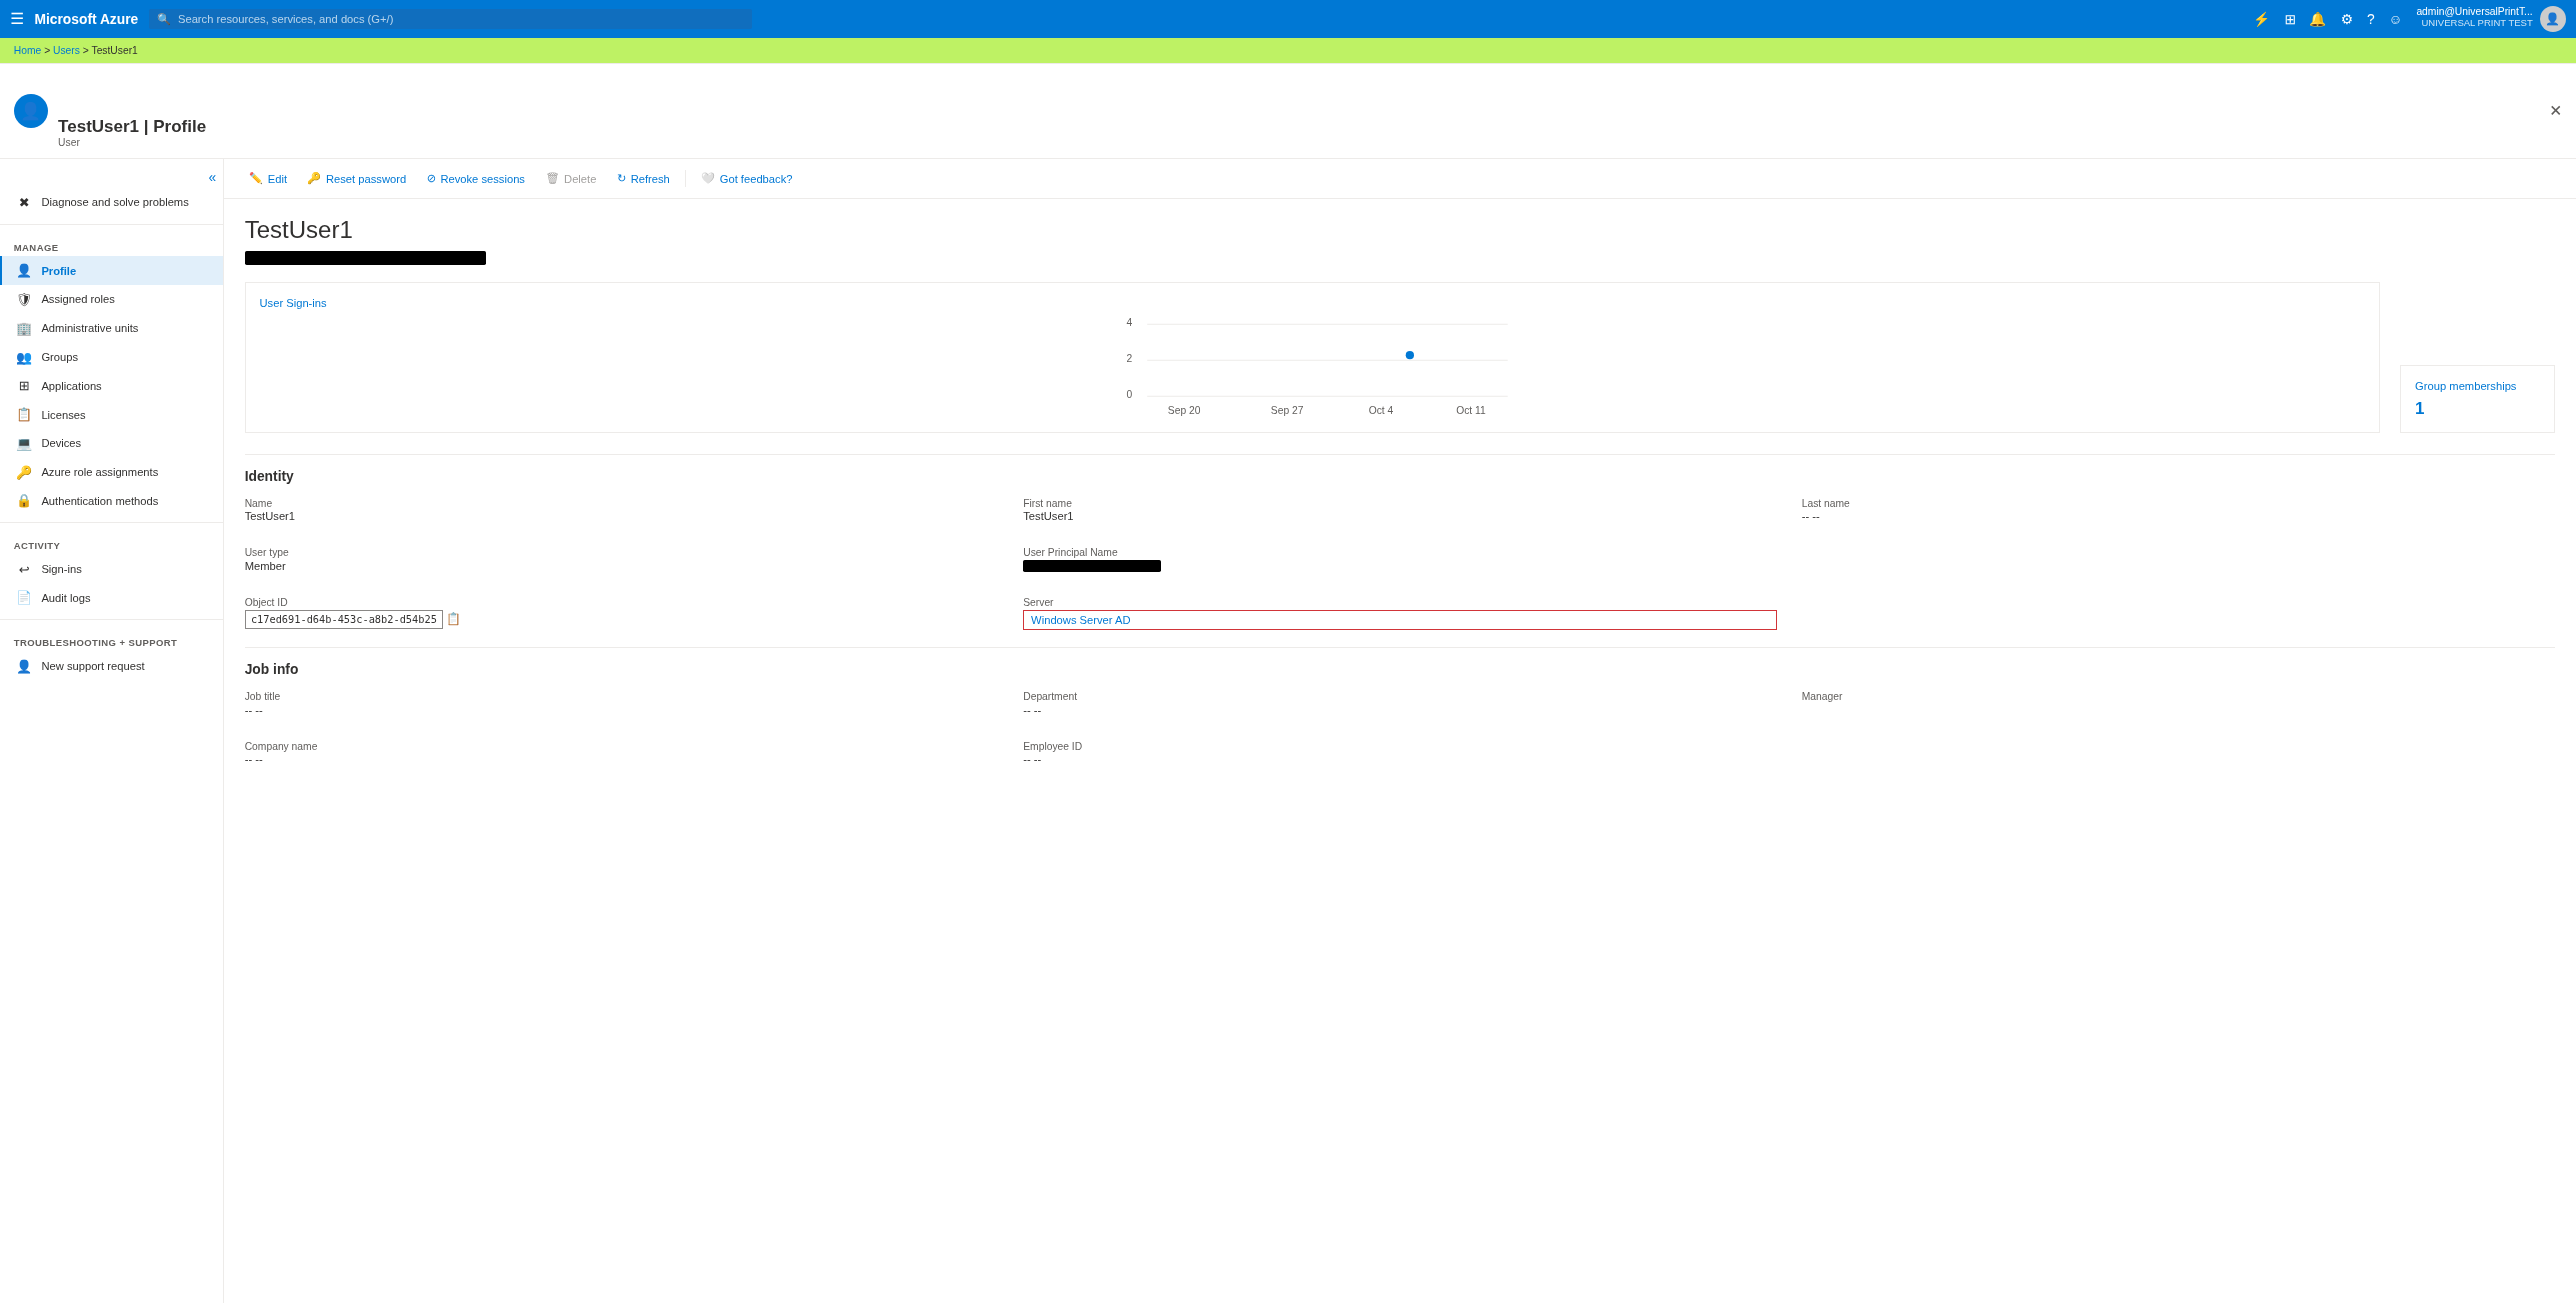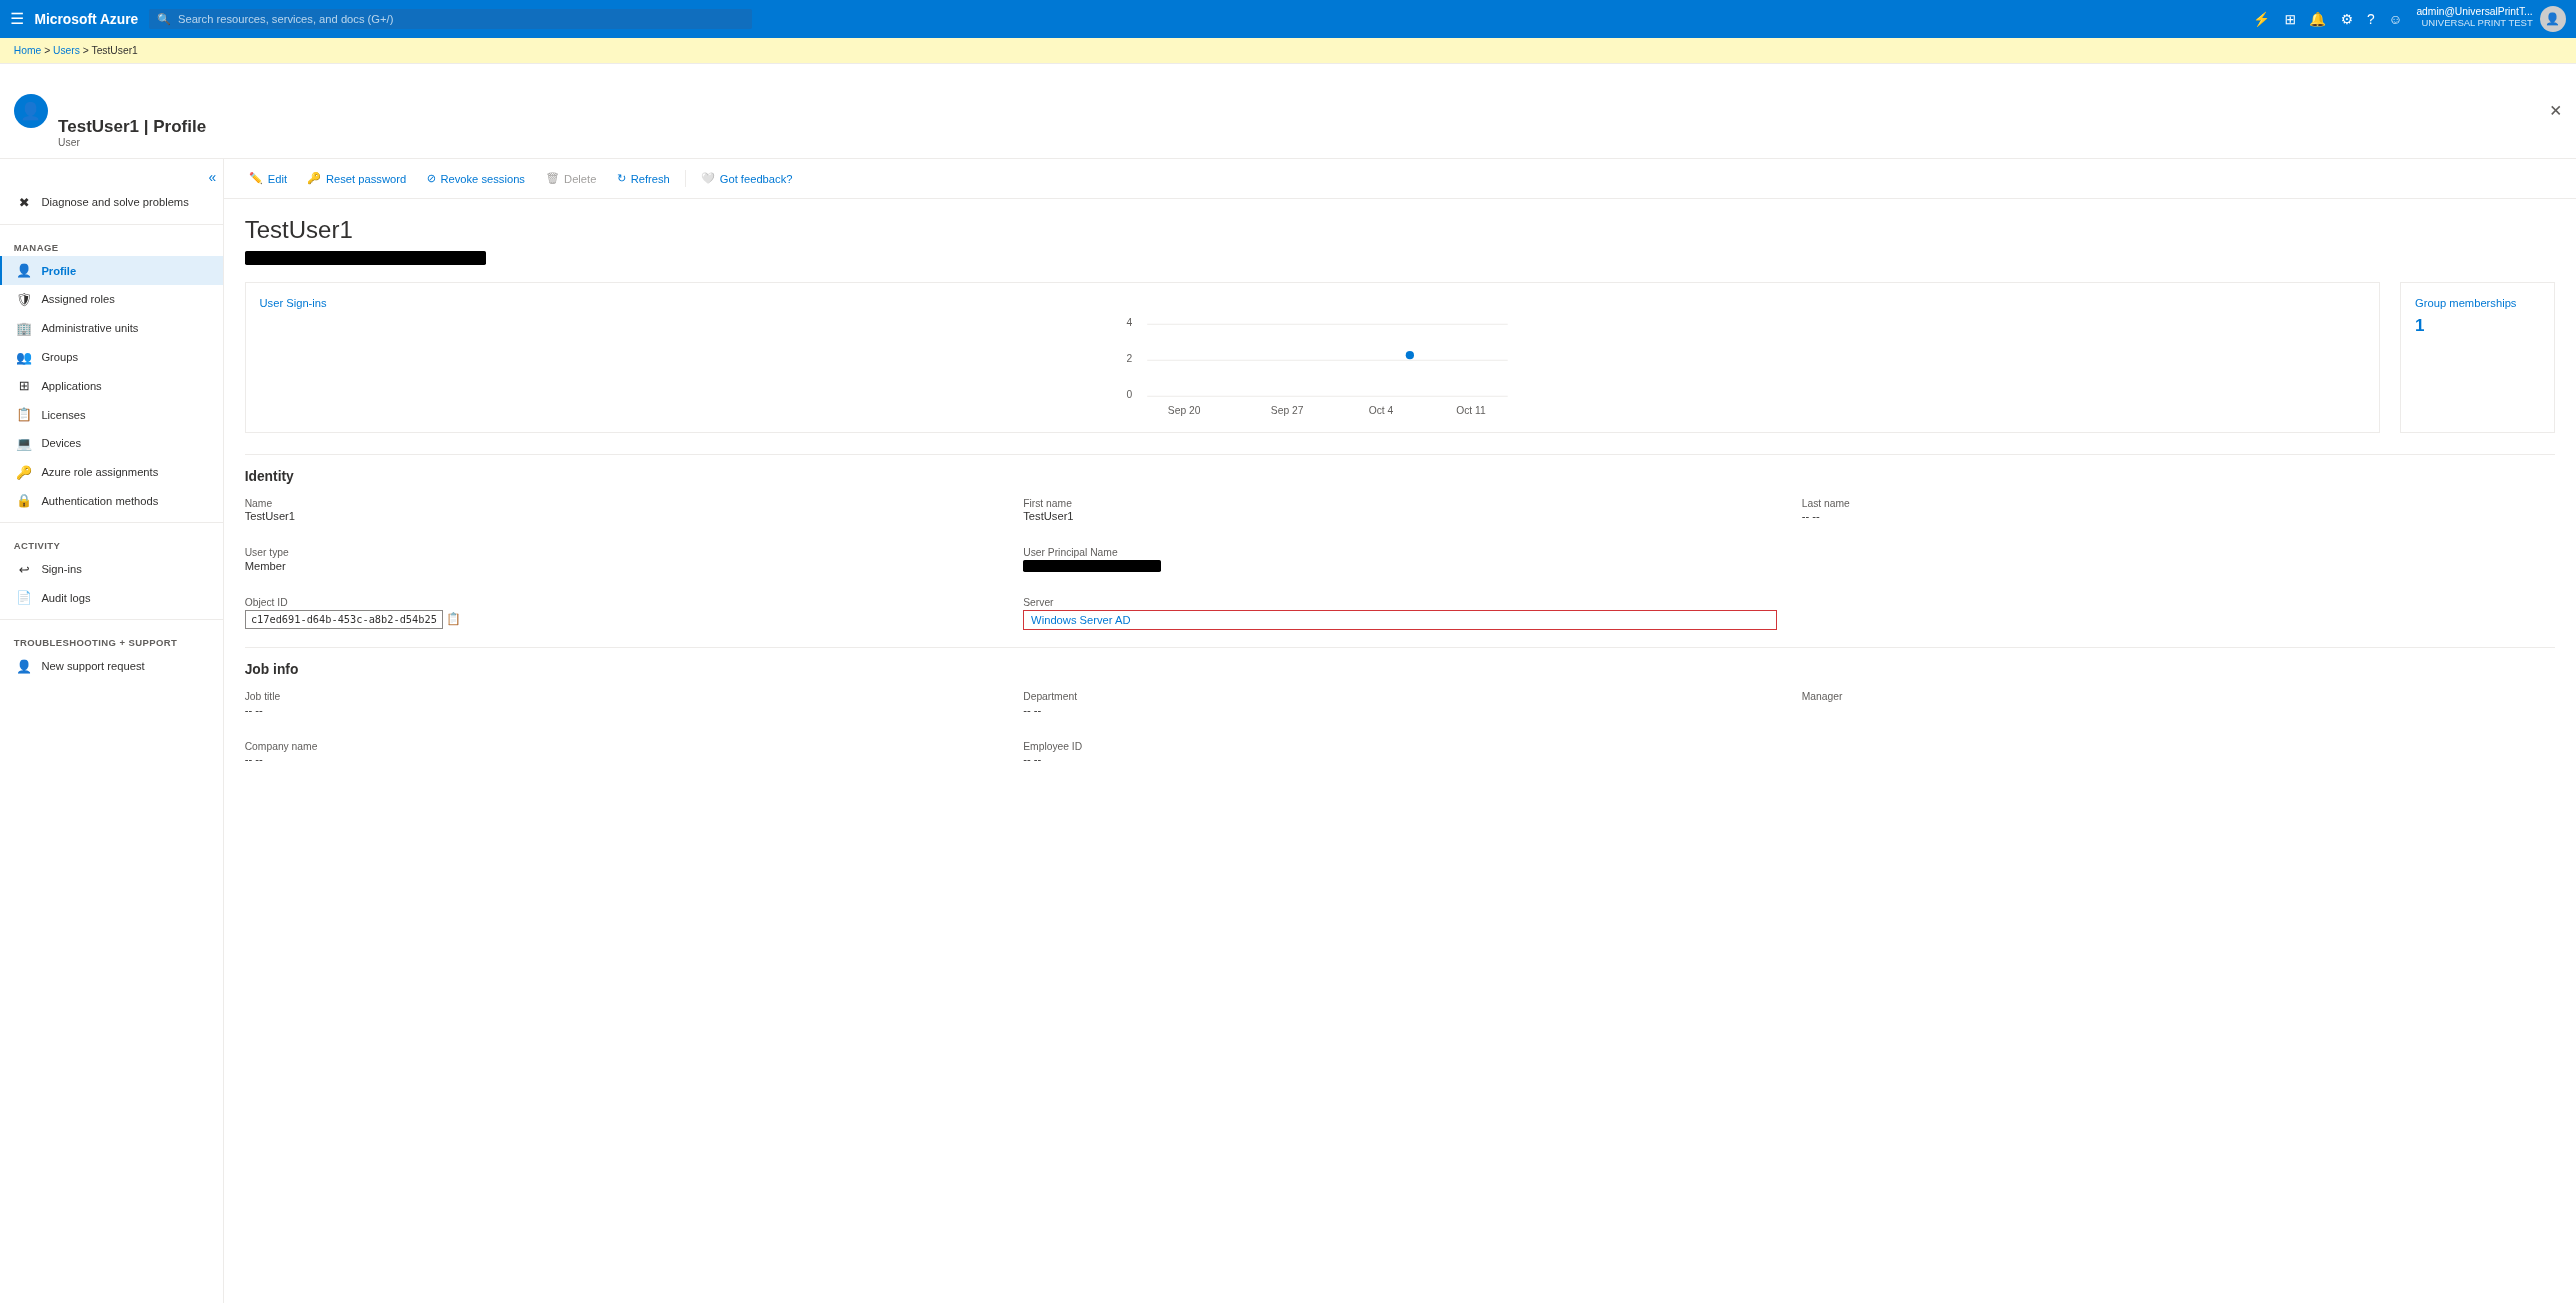--- a/index.html
+++ b/index.html
@@ -27,21 +27,21 @@
     .user-text { text-align: right; }
     .user-name { font-size: 10.3px; color: white; }
     .user-tenant { font-size: 9.5px; color: rgba(255,255,255,0.8); text-transform: uppercase; }
     .user-avatar {
       width: 26px; height: 26px; border-radius: 50%; background: #ccc;
       display: flex; align-items: center; justify-content: center; font-size: 12px;
     }
 
     
     .breadcrumb {
-      padding: 6.9px 13.8px; font-size: 10.3px; color: #0078d4; background: #fef9c3;
+      padding: 6.9px 13.8px; font-size: 10.3px; color: #0078d4; background: #bef264;
       border-bottom: 0.9px solid #edebe9;
     }
     .breadcrumb span { color: #323130; }
 
     
     .page-header {
       background: #fff; padding: 10.3px 13.8px; display: flex; align-items: center;
       gap: 10.3px; border-bottom: 0.9px solid #edebe9;
     }
     .user-icon-large {
@@ -97,21 +97,21 @@
     }
     .toolbar-btn.disabled { color: #a19f9d; cursor: default; }
     .toolbar-divider { width: 0.9px; height: 17px; background: #edebe9; margin: 0 3.4px; }
 
     
     .content-area { padding: 17px 20.7px; }
     .user-heading { font-size: 24px; font-weight: 400; color: #323130; margin-bottom: 6.9px; }
     .redacted-bar { height: 13.8px; background: #000; width: 241px; margin-bottom: 17px; border-radius: 1.7px; }
 
     
-    .cards-row { display: flex; gap: 3px; margin-bottom: 20.7px; }
+    .cards-row { display: flex; gap: 3px; margin-bottom: 20.7px; align-items: flex-end; }
     .sign-in-card { flex: 1; border: 0.9px solid #edebe9; padding: 13.8px; margin-right: 17px; }
     .group-card { min-width: 155px; border: 0.9px solid #edebe9; padding: 13.8px; }
     .card-title { font-size: 11.2px; color: #0078d4; margin-bottom: 6.9px; font-weight: 400; }
     .group-count { font-size: 17px; color: #0078d4; font-weight: 600; }
 
     
     .chart-area { height: 103px; position: relative; }
     .chart-svg { width: 100%; height: 100%; }
 
     

